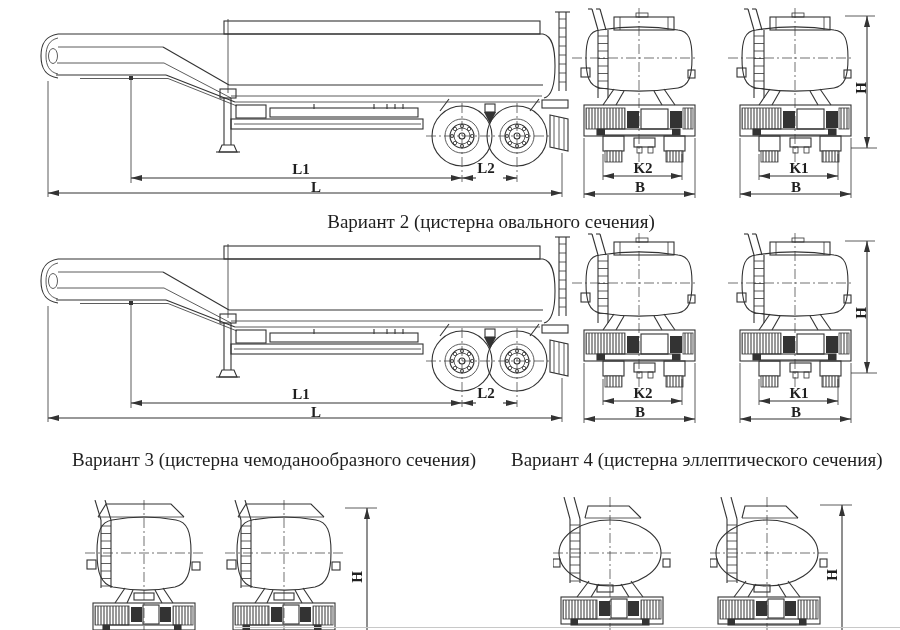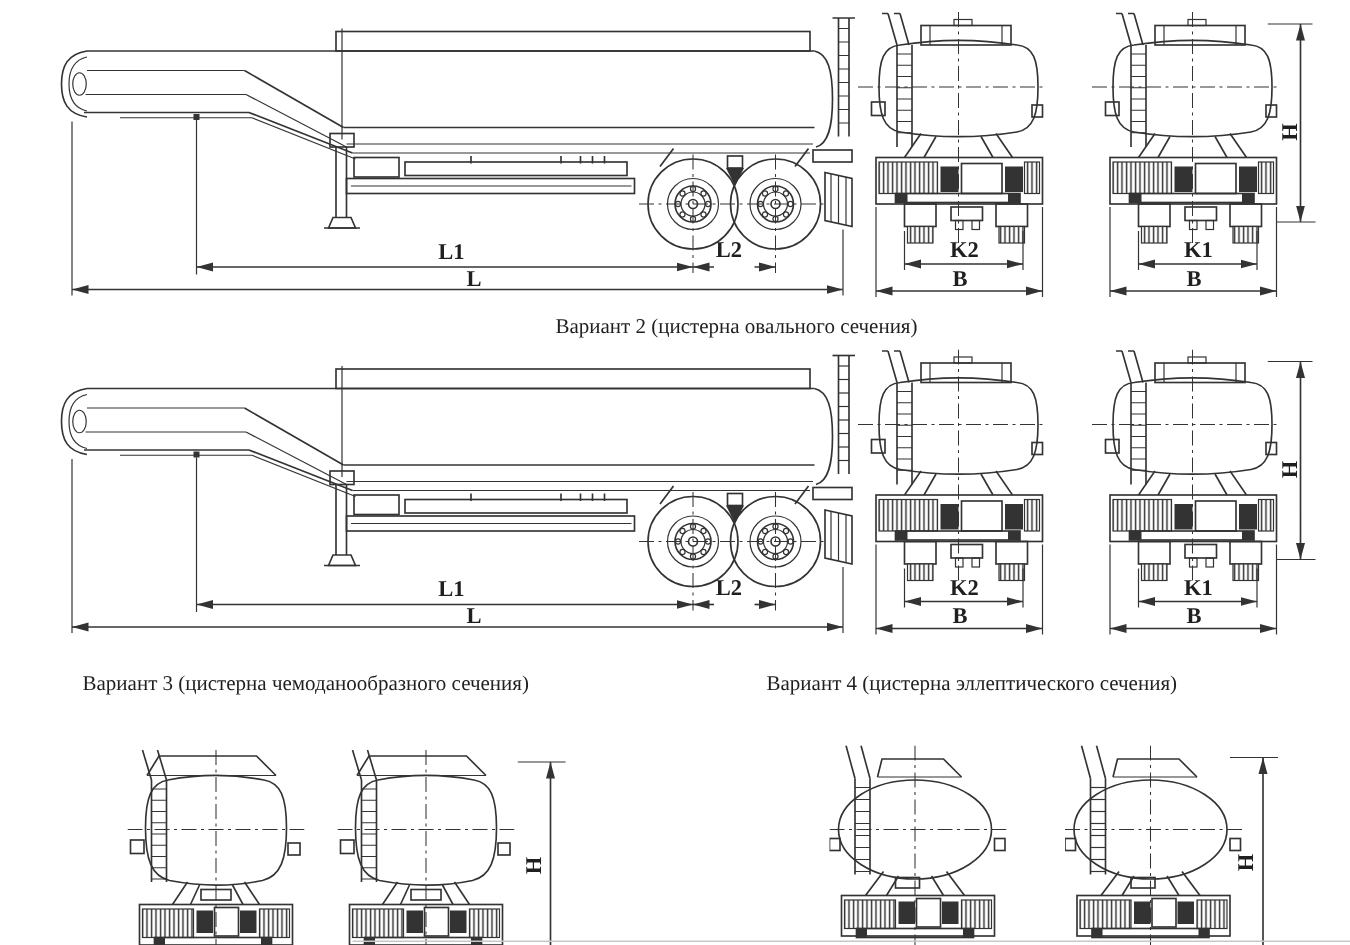--- a/index.html
+++ b/index.html
@@ -2,21 +2,21 @@
 <html><head>
 <meta charset="utf-8">
 <style>
   html,body{margin:0;padding:0;}
   body{width:900px;height:630px;background:#fff;overflow:hidden;position:relative;
        font-family:"Liberation Serif",serif;}
   .abs{position:absolute;}
   .dim-label{position:absolute;transform:translate(-50%,-50%);font-weight:bold;
              font-size:15px;color:#1f1f1f;white-space:nowrap;line-height:1;}
   .dim-label.rot{transform:translate(-50%,-50%) rotate(-90deg);}
-  .caption{position:absolute;font-size:14px;color:#1f1f1f;white-space:nowrap;line-height:1.2;}
+  .caption{position:absolute;font-size:19px;color:#1f1f1f;white-space:nowrap;line-height:1.2;}
   .caption.centered{transform:translateX(-50%);}
   svg{display:block;overflow:visible;}
   .cl{stroke-dasharray:10 3 2 3;stroke-width:.7;}
   .thin{stroke-width:.8;}
   .edge-line{position:absolute;background:#c8c8c8;height:1px;}
 </style>
 </head>
 <body>
 
 <svg width="0" height="0" class="abs" aria-hidden="true">
@@ -330,21 +330,21 @@
 </div>
 <span class="dim-label" style="left:301px;top:394px">L1</span>
 <span class="dim-label" style="left:486px;top:393px">L2</span>
 <span class="dim-label" style="left:316px;top:412px">L</span>
 <span class="dim-label" style="left:643px;top:393px">K2</span>
 <span class="dim-label" style="left:640px;top:412px">B</span>
 <span class="dim-label" style="left:799px;top:393px">K1</span>
 <span class="dim-label" style="left:796px;top:412px">B</span>
 <span class="dim-label rot" style="left:861px;top:313px">H</span>
 
-<span class="caption" style="left:55px;top:449px">Вариант 3 (цистерна чемоданообразного сечения)</span>
+<span class="caption" style="left:72px;top:449px">Вариант 3 (цистерна чемоданообразного сечения)</span>
 <span class="caption" style="left:511px;top:449px">Вариант 4 (цистерна эллептического сечения)</span>
 
 <div class="abs" style="left:85px;top:500px">
   <svg width="118" height="135">
       <use href="#sym-case"></use>
     </svg>
 </div>
 <div class="abs" style="left:225px;top:500px">
   <svg width="118" height="135">
       <use href="#sym-case"></use>

